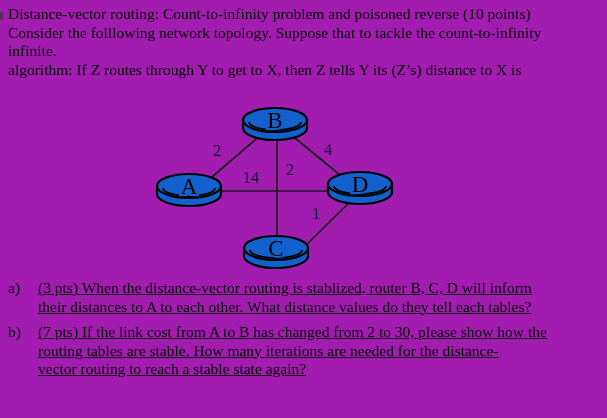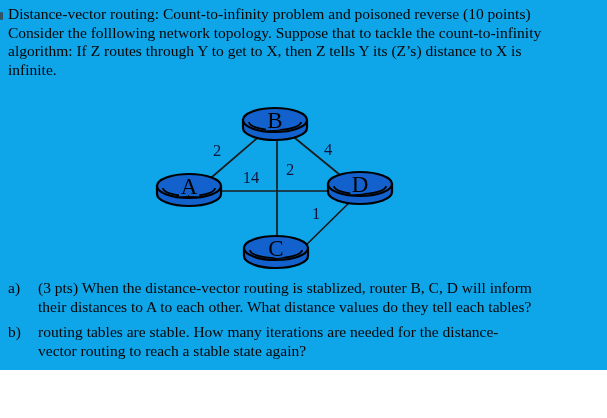--- a/index.html
+++ b/index.html
@@ -1,57 +1,57 @@
 <!DOCTYPE html>
 <html><head>
 <meta charset="utf-8">
 <style>
   html,body{margin:0;padding:0;background:#ffffff;}
   .page{
     position:relative;
-    width:607px;height:370px;
-    background:#0ea5e9;
+    width:607px;height:418px;
+    background:#a21caf;
     overflow:hidden;
     font-family:"Liberation Serif","DejaVu Serif",serif;
     color:#050505;
   }
   .intro{
     position:absolute;left:8px;top:5px;width:594px;
     font-size:15.5px;line-height:18.6px;
   }
   .intro .line{white-space:nowrap;}
   .question{
     position:absolute;left:8px;width:594px;
     font-size:15.5px;line-height:18.5px;
     padding-left:30px;box-sizing:border-box;
   }
   .question .marker{position:absolute;left:0;top:0;}
-  .question .line{white-space:nowrap;}
+  .question .line{white-space:nowrap;text-decoration:underline;}
   #q-a{top:279px;}
   #q-b{top:323px;}
   .diagram{
     position:absolute;left:155px;top:103px;width:245px;height:172px;
   }
   .artifact{
     position:absolute;left:0;top:12px;width:3px;height:8px;
     background:#3a3a3a;opacity:.75;border-radius:1px;
   }
 </style>
 </head>
 <body>
 
 <div class="page">
 
   <div class="artifact"></div>
 
   <div class="intro">
     <div class="line">Distance-vector routing: Count-to-infinity problem and poisoned reverse (10 points)</div>
     <div class="line">Consider the folllowing network topology. Suppose that to tackle the count-to-infinity</div>
+    <div class="line">infinite.</div>
     <div class="line">algorithm: If Z routes through Y to get to X, then Z tells Y its (Z’s) distance to X is</div>
-    <div class="line">infinite.</div>
   </div>
 
   <svg id="topology" class="diagram" viewBox="155 105 245 170" xmlns="http://www.w3.org/2000/svg">
       <line x1="205" y1="184" x2="262" y2="135" stroke="#1c1c1c" stroke-width="1.7" stroke-linecap="round"></line>
       <line x1="290" y1="135" x2="345" y2="180" stroke="#1c1c1c" stroke-width="1.7" stroke-linecap="round"></line>
       <line x1="195" y1="192" x2="360" y2="192" stroke="#1c1c1c" stroke-width="1.7" stroke-linecap="round"></line>
       <line x1="277" y1="130" x2="277" y2="245" stroke="#1c1c1c" stroke-width="1.7" stroke-linecap="round"></line>
       <line x1="300" y1="252" x2="355" y2="198" stroke="#1c1c1c" stroke-width="1.7" stroke-linecap="round"></line>
       <g>
         <path d="M 157 187 L 157 195 A 32 12 0 0 0 221 195 L 221 187 Z" fill="#1261cd" stroke="#000000" stroke-width="2.2"></path>
@@ -85,17 +85,18 @@
     </svg>
 
   <div class="question" id="q-a">
     <span class="marker">a)</span>
     <div class="line">(3 pts) When the distance-vector routing is stablized, router B, C, D will inform</div>
     <div class="line">their distances to A to each other. What distance values do they tell each tables?</div>
   </div>
 
   <div class="question" id="q-b">
     <span class="marker">b)</span>
+    <div class="line">(7 pts) If the link cost from A to B has changed from 2 to 30, please show how the</div>
     <div class="line">routing tables are stable. How many iterations are needed for the distance-</div>
     <div class="line">vector routing to reach a stable state again?</div>
   </div>
 
 </div>
 
 </body></html>

